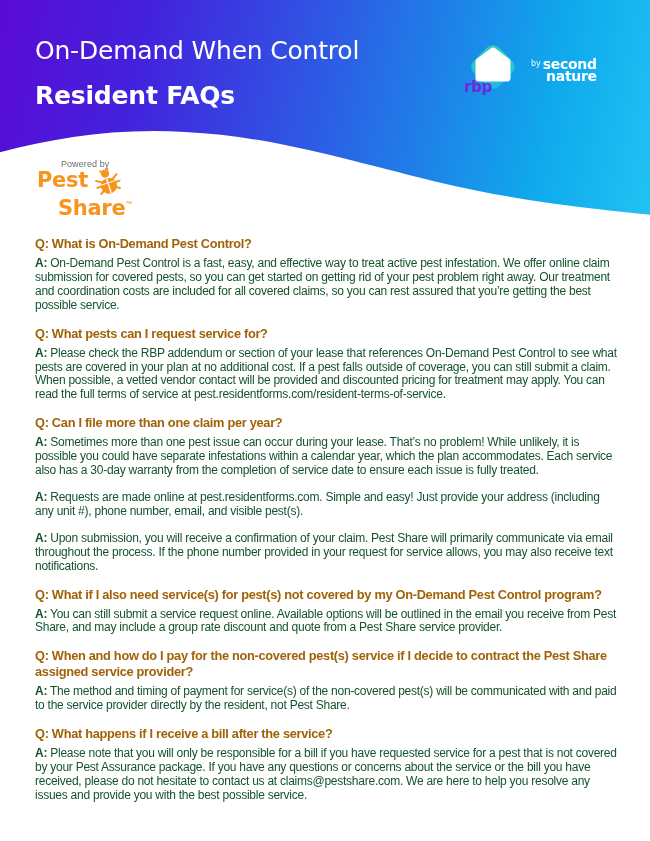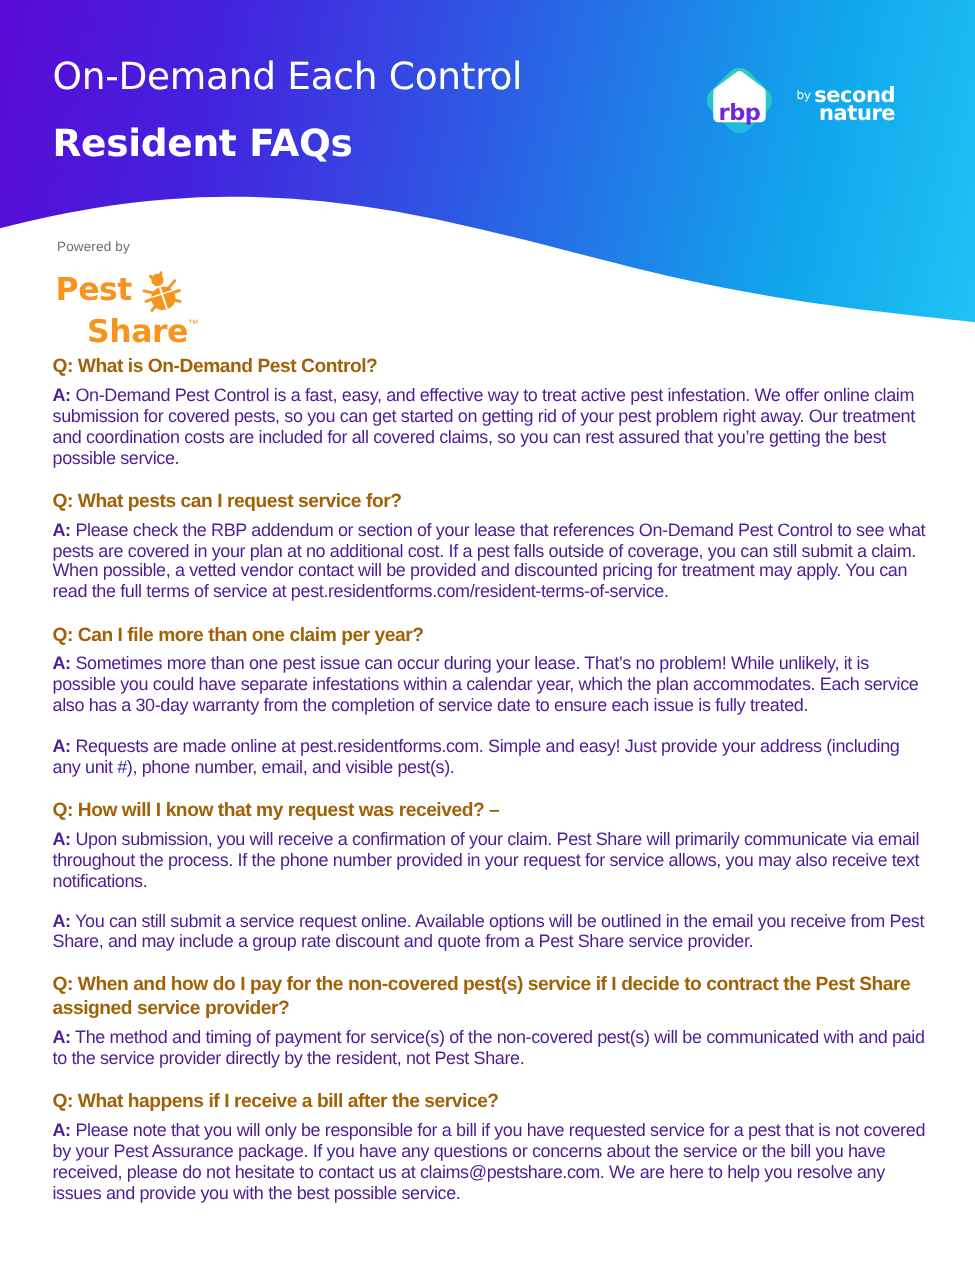--- a/index.html
+++ b/index.html
@@ -23,59 +23,59 @@
 
   .brand{position:absolute;left:464px;top:38px;display:flex;align-items:flex-start;}
   .rbp-badge{position:relative;width:58px;height:58px;}
   .diamond{
     position:absolute;left:11px;top:11px;width:36px;height:36px;border-radius:9px;
     transform:rotate(45deg);
     background:linear-gradient(135deg,#2ed3ae 0%,#24c4cf 55%,#1fb6e6 100%);
   }
   .house-svg{position:absolute;left:4px;top:3px;}
   .rbp-text{
-    position:absolute;left:0;top:28px;width:100%;text-align:center;
+    position:absolute;left:0;top:40px;width:100%;
     color:#7228d8;font-weight:700;font-size:15px;letter-spacing:-0.3px;
     font-family:"DejaVu Sans",sans-serif;
   }
   .sn-word{display:flex;margin:20px 0 0 9px;color:#fff;font-family:"DejaVu Sans",sans-serif;text-align:center;}
   .sn-by{font-size:8px;margin:1px 2px 0 0;opacity:.95;}
   .sn-stack{display:flex;flex-direction:column;align-items:flex-end;}
   .sn-line{font-size:14px;font-weight:700;line-height:12px;letter-spacing:-0.3px;}
 
   
   .powered{position:absolute;left:37px;top:159px;}
-  .powered-label{color:#6d6e71;font-size:9px;letter-spacing:0.1px;margin:0 0 14px 1px;}
+  .powered-label{color:#6d6e71;font-size:9px;letter-spacing:0.1px;margin:0 0 1px 1px;text-align:center;}
   .pest-row{display:flex;align-items:flex-start;}
   .pest-word{color:#f7941d;font-weight:700;font-size:21px;line-height:20px;letter-spacing:-0.3px;font-family:"DejaVu Sans",sans-serif;}
   .bug{margin:-5px 0 0 5px;}
   .share-row{margin:-1px 0 0 21px;display:flex;}
   .share-tm{color:#f7941d;font-size:7px;margin-top:2px;}
 
   
   .content{padding:6px 33px 0 35px;}
   .question{
     color:#a16207;font-size:12.8px;font-weight:700;line-height:16px;
     margin:0 0 5px 0;letter-spacing:-0.3px;max-width:584px;
   }
   .answer{
-    color:#4c1d95;font-size:12px;line-height:13.9px;
+    color:#14532d;font-size:12px;line-height:13.9px;
     margin:0 0 13px 0;letter-spacing:-0.25px;max-width:584px;
   }
   .answer b{font-weight:700;}
 </style>
 </head>
 <body>
 
 <div class="page">
 
   <div class="header">
 
     <div class="titles">
-      <div class="title1">On-Demand Each Control</div>
+      <div class="title1">On-Demand When Control</div>
       <div class="title2">Resident FAQs</div>
     </div>
 
     <div class="brand">
       <div class="rbp-badge">
         <div class="diamond"></div>
         <svg class="house-svg" width="50" height="50" viewBox="0 0 50 50">
           <path d="M25,10 L39,20.5 L39,37 L11,37 L11,20.5 Z" fill="#ffffff" stroke="#ffffff" stroke-width="7" stroke-linejoin="round"></path>
         </svg>
         <div class="rbp-text">rbp</div>
@@ -138,25 +138,25 @@
     <section class="faq">
       <h3 class="question">Q: Can I file more than one claim per year?</h3>
       <p class="answer"><b>A:</b> Sometimes more than one pest issue can occur during your lease. That’s no problem! While unlikely, it is possible you could have separate infestations within a calendar year, which the plan accommodates. Each service also has a 30-day warranty from the completion of service date to ensure each issue is fully treated.</p>
     </section>
 
     <section class="faq">
       <p class="answer"><b>A:</b> Requests are made online at pest.residentforms.com. Simple and easy! Just provide your address (including any unit #), phone number, email, and visible pest(s).</p>
     </section>
 
     <section class="faq">
-      <h3 class="question">Q: How will I know that my request was received? –</h3>
       <p class="answer"><b>A:</b> Upon submission, you will receive a confirmation of your claim. Pest Share will primarily communicate via email throughout the process. If the phone number provided in your request for service allows, you may also receive text notifications.</p>
     </section>
 
     <section class="faq">
+      <h3 class="question">Q: What if I also need service(s) for pest(s) not covered by my On-Demand Pest Control program?</h3>
       <p class="answer"><b>A:</b> You can still submit a service request online. Available options will be outlined in the email you receive from Pest Share, and may include a group rate discount and quote from a Pest Share service provider.</p>
     </section>
 
     <section class="faq">
       <h3 class="question">Q: When and how do I pay for the non-covered pest(s) service if I decide to contract the Pest Share assigned service provider?</h3>
       <p class="answer"><b>A:</b> The method and timing of payment for service(s) of the non-covered pest(s) will be communicated with and paid to the service provider directly by the resident, not Pest Share.</p>
     </section>
 
     <section class="faq">
       <h3 class="question">Q: What happens if I receive a bill after the service?</h3>

